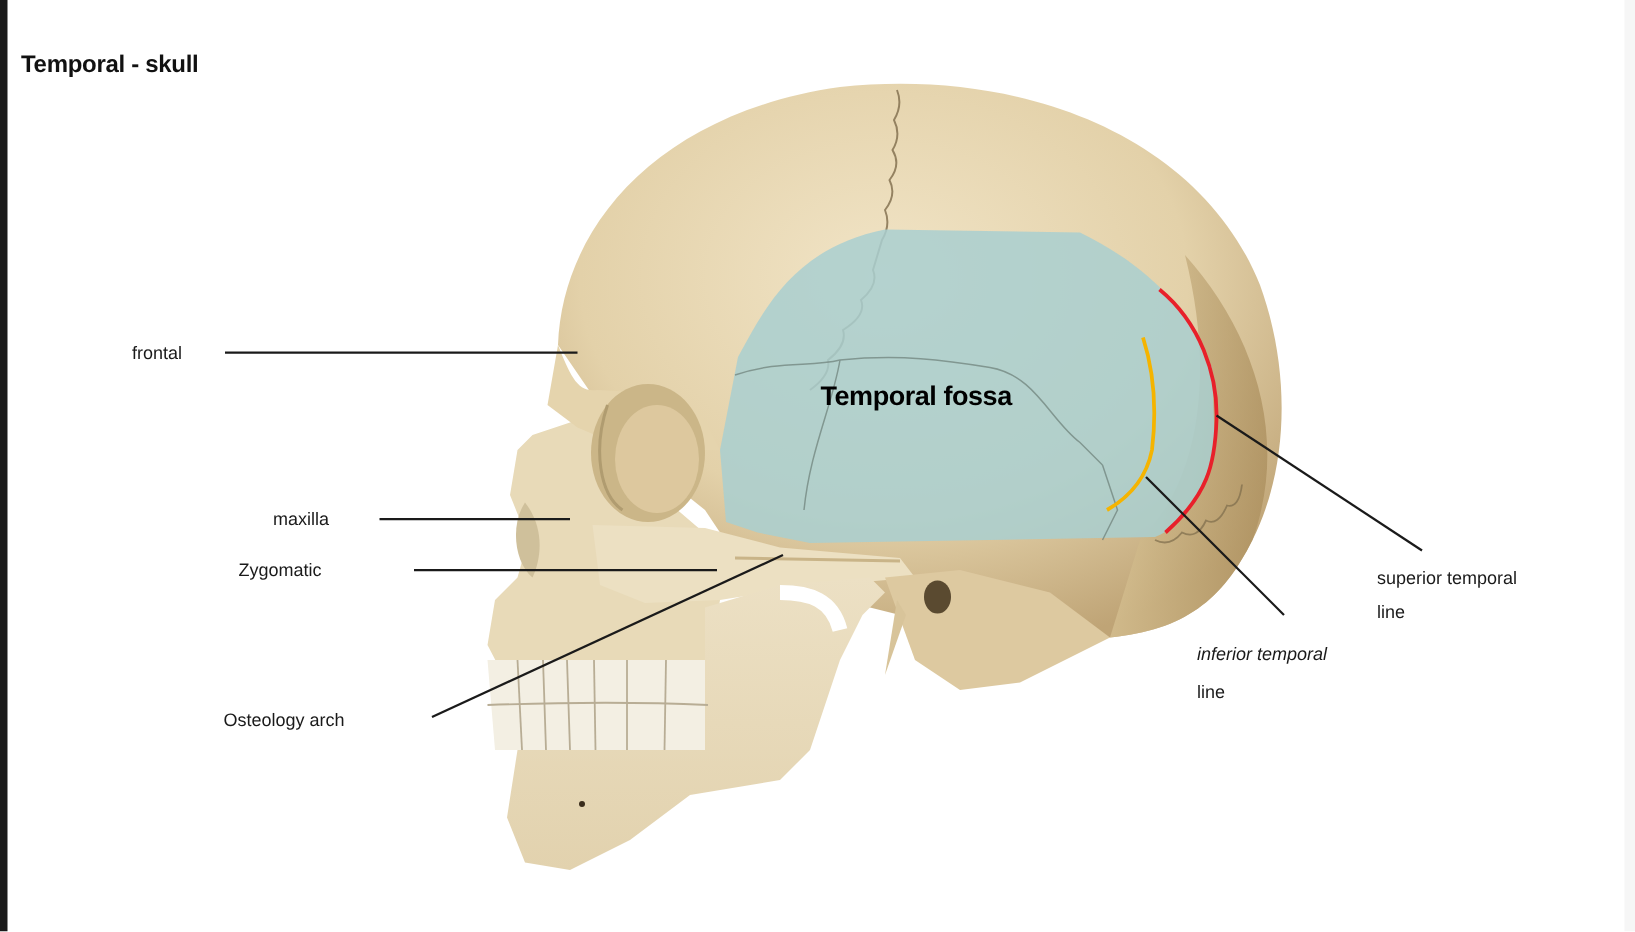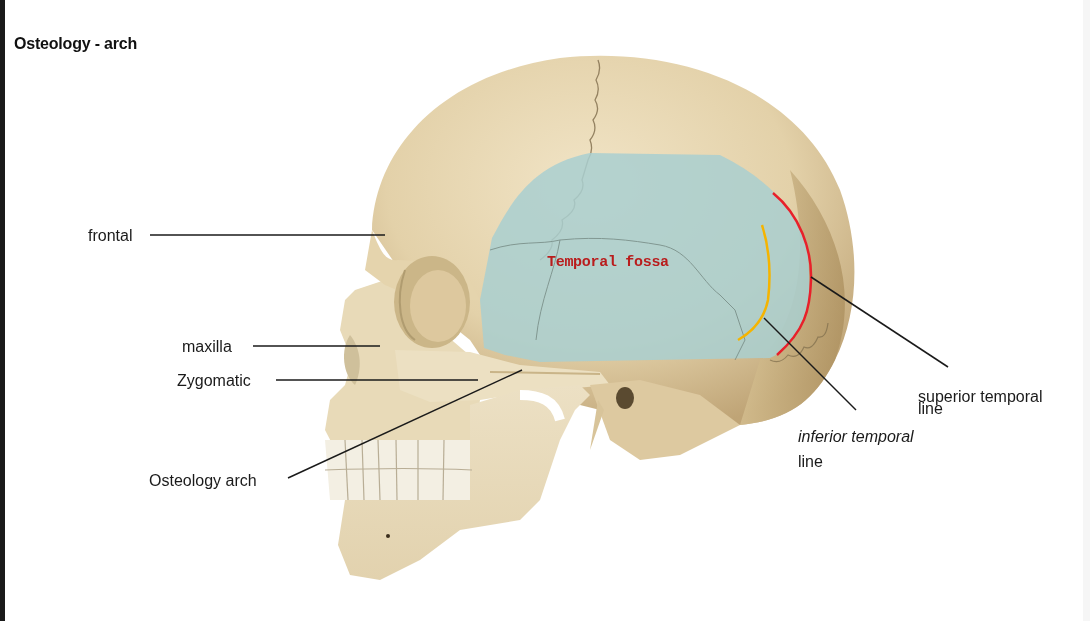--- a/index.html
+++ b/index.html
@@ -10,36 +10,36 @@
   }
   .left-strip { position: absolute; left: 0; top: 0; width: 5px; height: 621px; background: #1a1a1a; }
   .right-strip { position: absolute; right: 0; top: 0; width: 7px; height: 621px; background: #f6f6f6; }
   .title {
     position: absolute; left: 14px; top: 35px;
     font-size: 16px; font-weight: bold; color: #111;
     font-family: "Liberation Sans", sans-serif; letter-spacing: -0.2px;
   }
   .diagram { position: absolute; left: 0; top: 0; }
   .label {
-    position: absolute; font-size: 16px; color: #1a1a1a;
+    position: absolute; font-size: 12px; color: #1a1a1a;
     font-family: "Liberation Sans", sans-serif; line-height: 25px; white-space: nowrap;
   }
   .label-fossa {
     position: absolute; left: 547px; top: 254px;
-    font-size: 15px; font-weight: bold; color: #b91c1c;
-    font-family: Liberation Mono, monospace; white-space: nowrap; letter-spacing: -0.3px;
+    font-size: 18px; font-weight: bold; color: #000000;
+    font-family: Liberation Sans, sans-serif; white-space: nowrap; letter-spacing: -0.3px;
   }
 </style>
 </head>
 <body>
 
 <div class="left-strip"></div>
 <div class="right-strip"></div>
 
-<div class="title">Osteology - arch</div>
+<div class="title">Temporal - skull</div>
 
 <svg class="diagram" width="1090" height="621" viewBox="0 0 1090 621">
   <defs>
     <radialGradient id="boneGrad" cx="45%" cy="35%" r="70%">
       <stop offset="0%" stop-color="#f1e4c6"></stop>
       <stop offset="60%" stop-color="#e3d1a9"></stop>
       <stop offset="100%" stop-color="#bfa476"></stop>
     </radialGradient>
     <linearGradient id="jawGrad" x1="0" y1="0" x2="0" y2="1">
       <stop offset="0%" stop-color="#ece0c4"></stop>
@@ -117,19 +117,19 @@
     <line x1="253" y1="346" x2="380" y2="346"></line>
     <line x1="276" y1="380" x2="478" y2="380"></line>
     <line x1="288" y1="478" x2="522" y2="370"></line>
     <line x1="811" y1="277" x2="948" y2="367"></line>
     <line x1="764" y1="318" x2="856" y2="410"></line>
   </g>
 </svg>
 
 <div class="label" style="left:88px; top:223px;">frontal</div>
 <div class="label" style="left:182px; top:334px;text-align:right;">maxilla</div>
-<div class="label" style="left:177px; top:368px;">Zygomatic</div>
+<div class="label" style="left:159px; top:368px;">Zygomatic</div>
 <div class="label" style="left:149px; top:468px;">Osteology arch</div>
 <div class="label-fossa">Temporal fossa</div>
-<div class="label" style="left:918px; top:384px;">superior temporal</div>
+<div class="label" style="left:918px; top:373px;">superior temporal</div>
 <div class="label" style="left:918px; top:396px;">line</div>
 <div class="label" style="left:798px; top:424px;font-style:italic;">inferior temporal</div>
 <div class="label" style="left:798px; top:449px;">line</div>
 
 </body></html>

